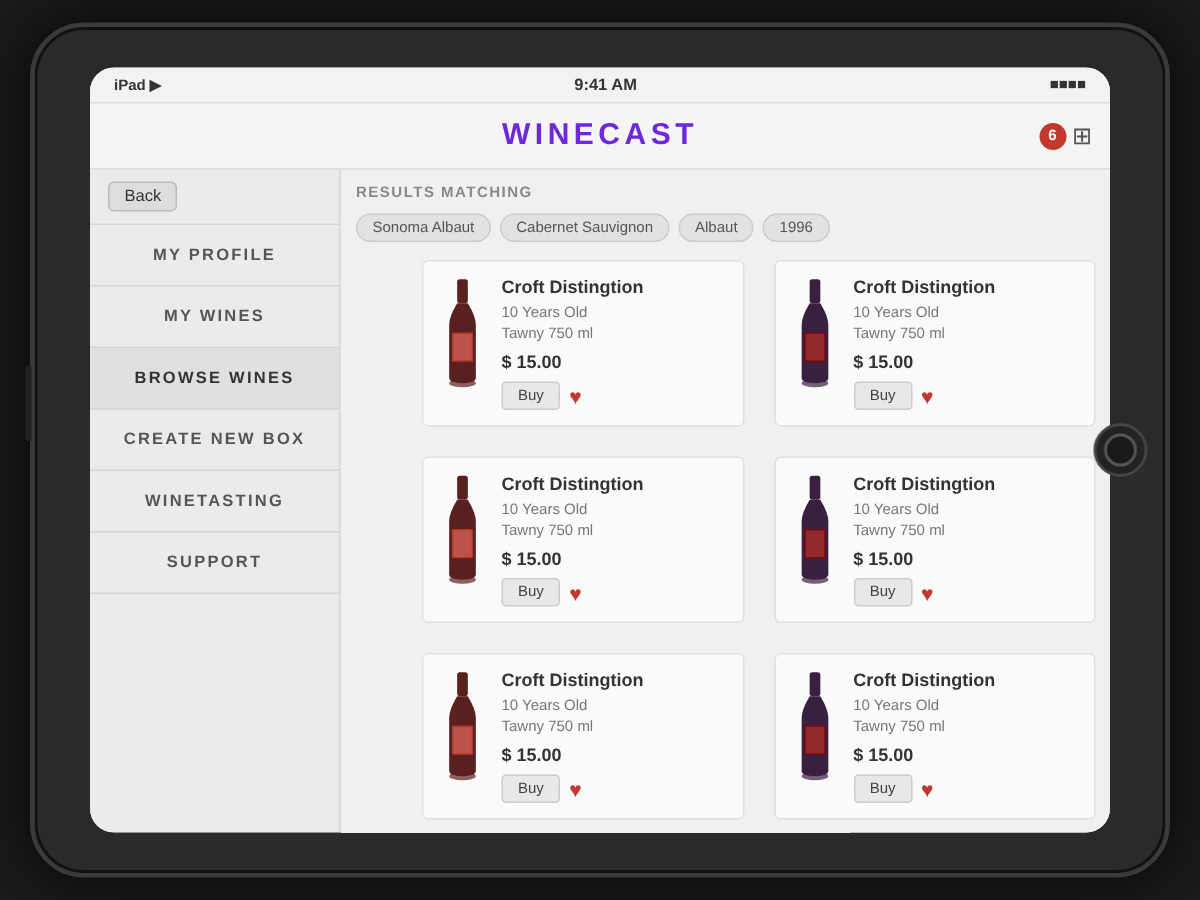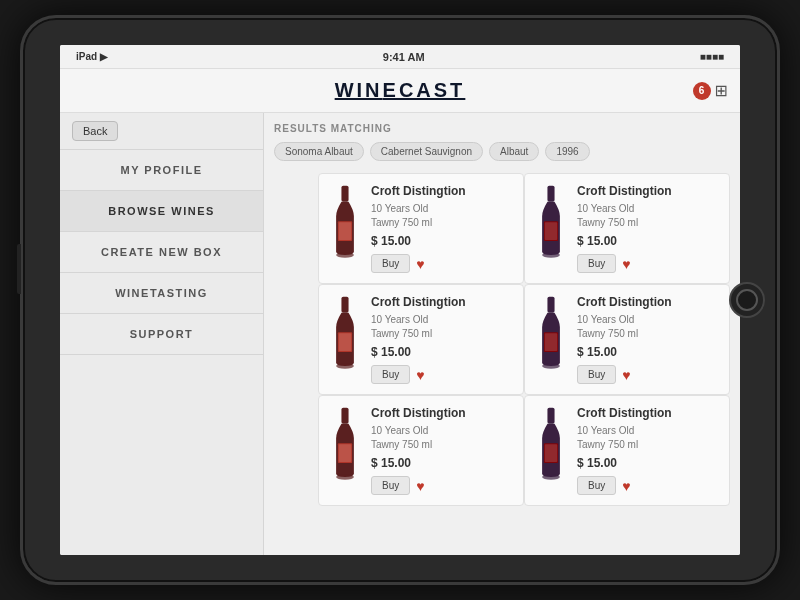--- a/index.html
+++ b/index.html
@@ -26,21 +26,21 @@
       align-items: center;
       justify-content: center;
       position: relative;
     }
 
     
     .ipad-screen {
       width: 680px;
       height: 510px;
       background: #e8e8e8;
-      border-radius: 2px;
+      border-radius: 16px;
       overflow: hidden;
       display: flex;
       flex-direction: column;
     }
 
     
     .status-bar {
       background: #f2f2f2;
       height: 24px;
       display: flex;
@@ -84,23 +84,22 @@
       display: flex;
       align-items: center;
       justify-content: center;
       position: relative;
       flex-shrink: 0;
     }
     .header-logo {
       font-size: 20px;
       font-weight: 300;
       letter-spacing: 3px;
-      color: #0f172a;
+      color: #6d28d9;
       text-transform: uppercase;
-      text-decoration: underline;
     }
     .header-logo span {
       font-weight: 700;
     }
     .header-cart {
       position: absolute;
       right: 12px;
       display: flex;
       align-items: center;
       gap: 4px;
@@ -124,21 +123,21 @@
 
     
     .main-content {
       flex: 1;
       display: flex;
       overflow: hidden;
     }
 
     
     .sidebar {
-      width: 204px;
+      width: 167px;
       background: #ebebeb;
       border-right: 1px solid #d5d5d5;
       display: flex;
       flex-direction: column;
       flex-shrink: 0;
     }
     .sidebar-back {
       padding: 8px 12px;
       border-bottom: 1px solid #d5d5d5;
     }
@@ -196,21 +195,21 @@
       padding: 3px 10px;
       font-size: 10px;
       color: #555;
       cursor: pointer;
     }
 
     
     .wine-grid {
       display: grid;
       grid-template-columns: 1fr 1fr;
-      gap: 0;
+      gap: 20px;
       padding-left: 44px;
     }
     .wine-card {
       background: #fafafa;
       border: 1px solid #e0e0e0;
       border-radius: 4px;
       padding: 10px;
       display: flex;
       align-items: flex-start;
       gap: 10px;
@@ -330,20 +329,21 @@
         </div>
       </div>
 
       <div class="main-content">
 
         <div class="sidebar">
           <div class="sidebar-back">
             <button class="back-btn">Back</button>
           </div>
           <div class="nav-item">MY PROFILE</div>
+          <div class="nav-item">MY WINES</div>
           <div class="nav-item active">BROWSE WINES</div>
           <div class="nav-item">CREATE NEW BOX</div>
           <div class="nav-item">WINETASTING</div>
           <div class="nav-item">SUPPORT</div>
         </div>
 
         <div class="results-area">
           <div class="results-header">RESULTS MATCHING</div>
           <div class="filter-tags">
             <span class="filter-tag">Sonoma Albaut</span>

